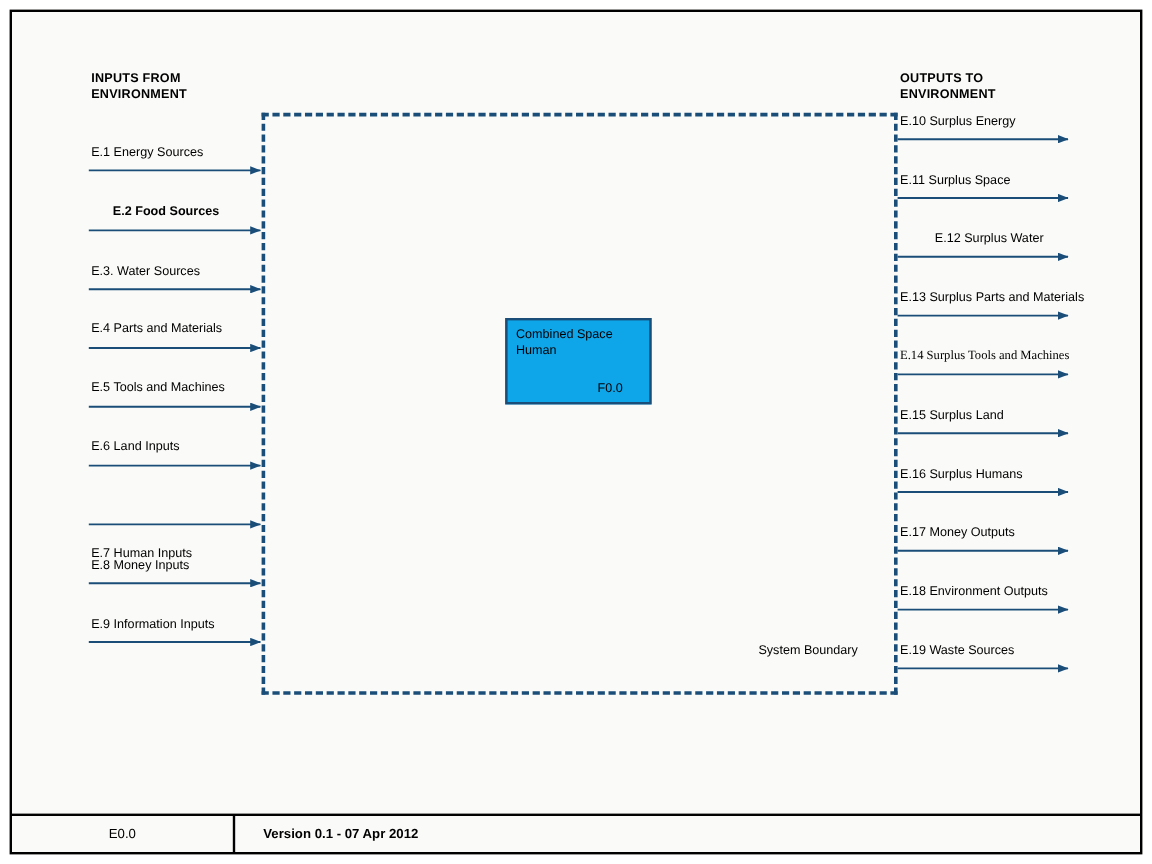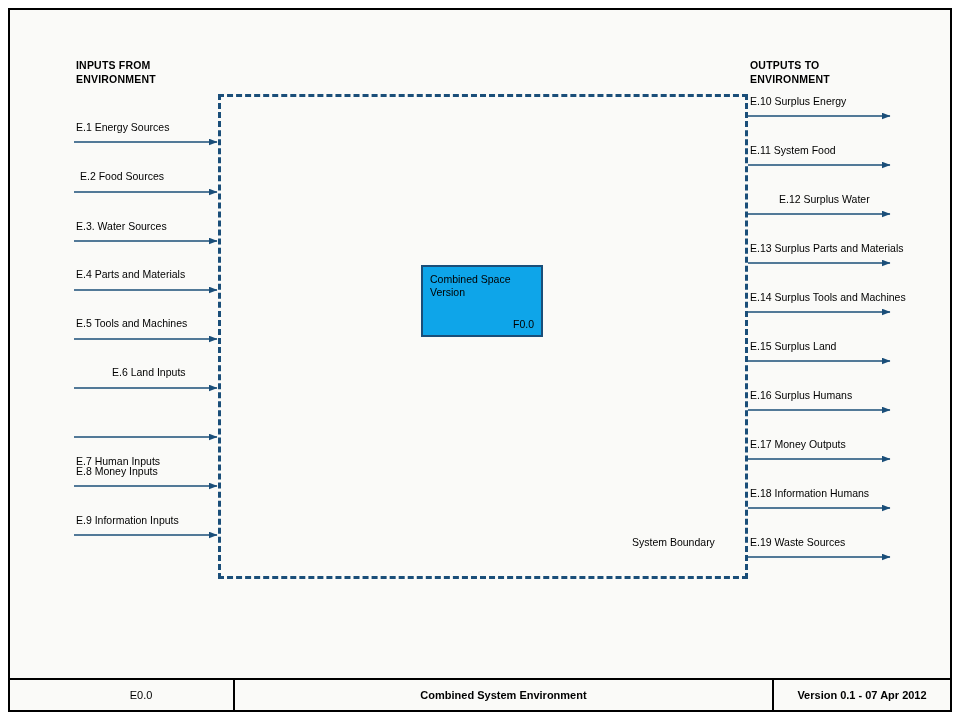--- a/index.html
+++ b/index.html
@@ -64,21 +64,21 @@
     padding: 6px 7px 3px 7px;
   }
   #central-box .box-title {
     font-size: 10.5px;
     color: #000000;
     line-height: 13px;
     font-weight: normal;
   }
   #central-box .box-id {
     position: absolute;
-    right: 7px;
+    right: 22px;
     bottom: 5px;
     font-size: 10.5px;
     color: #000000;
     text-align: right;
   }
   .col-header {
     position: absolute;
     font-size: 10.5px;
     font-weight: bold;
     color: #000000;
@@ -107,21 +107,20 @@
   
   #titleblock {
     position: absolute;
     left: 0;
     top: 668px;
     width: 940px;
     height: 32px;
     border-top: 2px solid #000000;
     box-sizing: border-box;
     display: flex;
-    padding-left: 39px;
   }
   #titleblock .cell {
     display: flex;
     align-items: center;
     justify-content: center;
     font-size: 11px;
     color: #000000;
     box-sizing: border-box;
     height: 100%;
   }
@@ -144,33 +143,33 @@
       <div class="col-header" id="outputs-header">
         <div>OUTPUTS TO</div>
         <div>ENVIRONMENT</div>
       </div>
 
       <div id="boundary"></div>
 
       <div id="central-box">
         <div class="box-title">
           <div>Combined Space</div>
-          <div>Version</div>
+          <div>Human</div>
         </div>
         <div class="box-id">F0.0</div>
       </div>
 
       <div id="boundary-label">System Boundary</div>
 
       <div class="flow-label" style="left:66px; top:111px;">E.1 Energy Sources</div>
-      <div class="flow-label" style="left:70px; top:160px;">E.2 Food Sources</div>
+      <div class="flow-label" style="left:84px; top:160px;font-weight:bold;">E.2 Food Sources</div>
       <div class="flow-label" style="left:66px; top:210px;">E.3. Water Sources</div>
       <div class="flow-label" style="left:66px; top:258px;">E.4 Parts and Materials</div>
       <div class="flow-label" style="left:66px; top:307px;">E.5 Tools and Machines</div>
-      <div class="flow-label" style="left:66px; top:356px;margin-left:36px;">E.6 Land Inputs</div>
+      <div class="flow-label" style="left:66px; top:356px;">E.6 Land Inputs</div>
       <div class="flow-label" style="left:66px; top:405px;margin-top:40px;">E.7 Human Inputs</div>
       <div class="flow-label" style="left:66px; top:455px;">E.8 Money Inputs</div>
       <div class="flow-label" style="left:66px; top:504px;">E.9 Information Inputs</div>
 
       <svg class="arrow-svg" style="left:0px; top:0px;" width="940" height="668">
         <defs>
           <marker id="ah" markerWidth="9" markerHeight="7" refX="8.5" refY="3.5" orient="auto" markerUnits="userSpaceOnUse">
             <path d="M0,0 L9,3.5 L0,7 Z" fill="#1a4e79"></path>
           </marker>
         </defs>
@@ -179,45 +178,44 @@
         <line x1="64" y1="231" x2="207" y2="231" stroke="#1a4e79" stroke-width="1.6" marker-end="url(#ah)"></line>
         <line x1="64" y1="280" x2="207" y2="280" stroke="#1a4e79" stroke-width="1.6" marker-end="url(#ah)"></line>
         <line x1="64" y1="329" x2="207" y2="329" stroke="#1a4e79" stroke-width="1.6" marker-end="url(#ah)"></line>
         <line x1="64" y1="378" x2="207" y2="378" stroke="#1a4e79" stroke-width="1.6" marker-end="url(#ah)"></line>
         <line x1="64" y1="427" x2="207" y2="427" stroke="#1a4e79" stroke-width="1.6" marker-end="url(#ah)"></line>
         <line x1="64" y1="476" x2="207" y2="476" stroke="#1a4e79" stroke-width="1.6" marker-end="url(#ah)"></line>
         <line x1="64" y1="525" x2="207" y2="525" stroke="#1a4e79" stroke-width="1.6" marker-end="url(#ah)"></line>
       </svg>
 
       <div class="flow-label" style="left:740px; top:85px;">E.10 Surplus Energy</div>
-      <div class="flow-label" style="left:740px; top:134px;">E.11 System Food</div>
+      <div class="flow-label" style="left:740px; top:134px;">E.11 Surplus Space</div>
       <div class="flow-label" style="left:740px; top:183px;padding-left:29px;">E.12 Surplus Water</div>
       <div class="flow-label" style="left:740px; top:232px;">E.13 Surplus Parts and Materials</div>
-      <div class="flow-label" style="left:740px; top:281px;">E.14 Surplus Tools and Machines</div>
+      <div class="flow-label" style="left:740px; top:281px;font-family:Liberation Serif, serif;">E.14 Surplus Tools and Machines</div>
       <div class="flow-label" style="left:740px; top:330px;">E.15 Surplus Land</div>
       <div class="flow-label" style="left:740px; top:379px;">E.16 Surplus Humans</div>
       <div class="flow-label" style="left:740px; top:428px;">E.17 Money Outputs</div>
-      <div class="flow-label" style="left:740px; top:477px;">E.18 Information Humans</div>
+      <div class="flow-label" style="left:740px; top:477px;">E.18 Environment Outputs</div>
       <div class="flow-label" style="left:740px; top:526px;">E.19 Waste Sources</div>
 
       <svg class="arrow-svg" style="left:0px; top:0px;" width="940" height="668">
         <line x1="738" y1="106" x2="880" y2="106" stroke="#1a4e79" stroke-width="1.6" marker-end="url(#ah)"></line>
         <line x1="738" y1="155" x2="880" y2="155" stroke="#1a4e79" stroke-width="1.6" marker-end="url(#ah)"></line>
         <line x1="738" y1="204" x2="880" y2="204" stroke="#1a4e79" stroke-width="1.6" marker-end="url(#ah)"></line>
         <line x1="738" y1="253" x2="880" y2="253" stroke="#1a4e79" stroke-width="1.6" marker-end="url(#ah)"></line>
         <line x1="738" y1="302" x2="880" y2="302" stroke="#1a4e79" stroke-width="1.6" marker-end="url(#ah)"></line>
         <line x1="738" y1="351" x2="880" y2="351" stroke="#1a4e79" stroke-width="1.6" marker-end="url(#ah)"></line>
         <line x1="738" y1="400" x2="880" y2="400" stroke="#1a4e79" stroke-width="1.6" marker-end="url(#ah)"></line>
         <line x1="738" y1="449" x2="880" y2="449" stroke="#1a4e79" stroke-width="1.6" marker-end="url(#ah)"></line>
         <line x1="738" y1="498" x2="880" y2="498" stroke="#1a4e79" stroke-width="1.6" marker-end="url(#ah)"></line>
         <line x1="738" y1="547" x2="880" y2="547" stroke="#1a4e79" stroke-width="1.6" marker-end="url(#ah)"></line>
       </svg>
 
     </div>
 
     <div id="titleblock">
       <div class="cell" id="tb-left">E0.0</div>
-      <div class="cell" id="tb-center">Combined System Environment</div>
       <div class="cell" id="tb-right">Version 0.1 - 07 Apr 2012</div>
     </div>
 
   </div>
 </div>
 
 </body></html>

